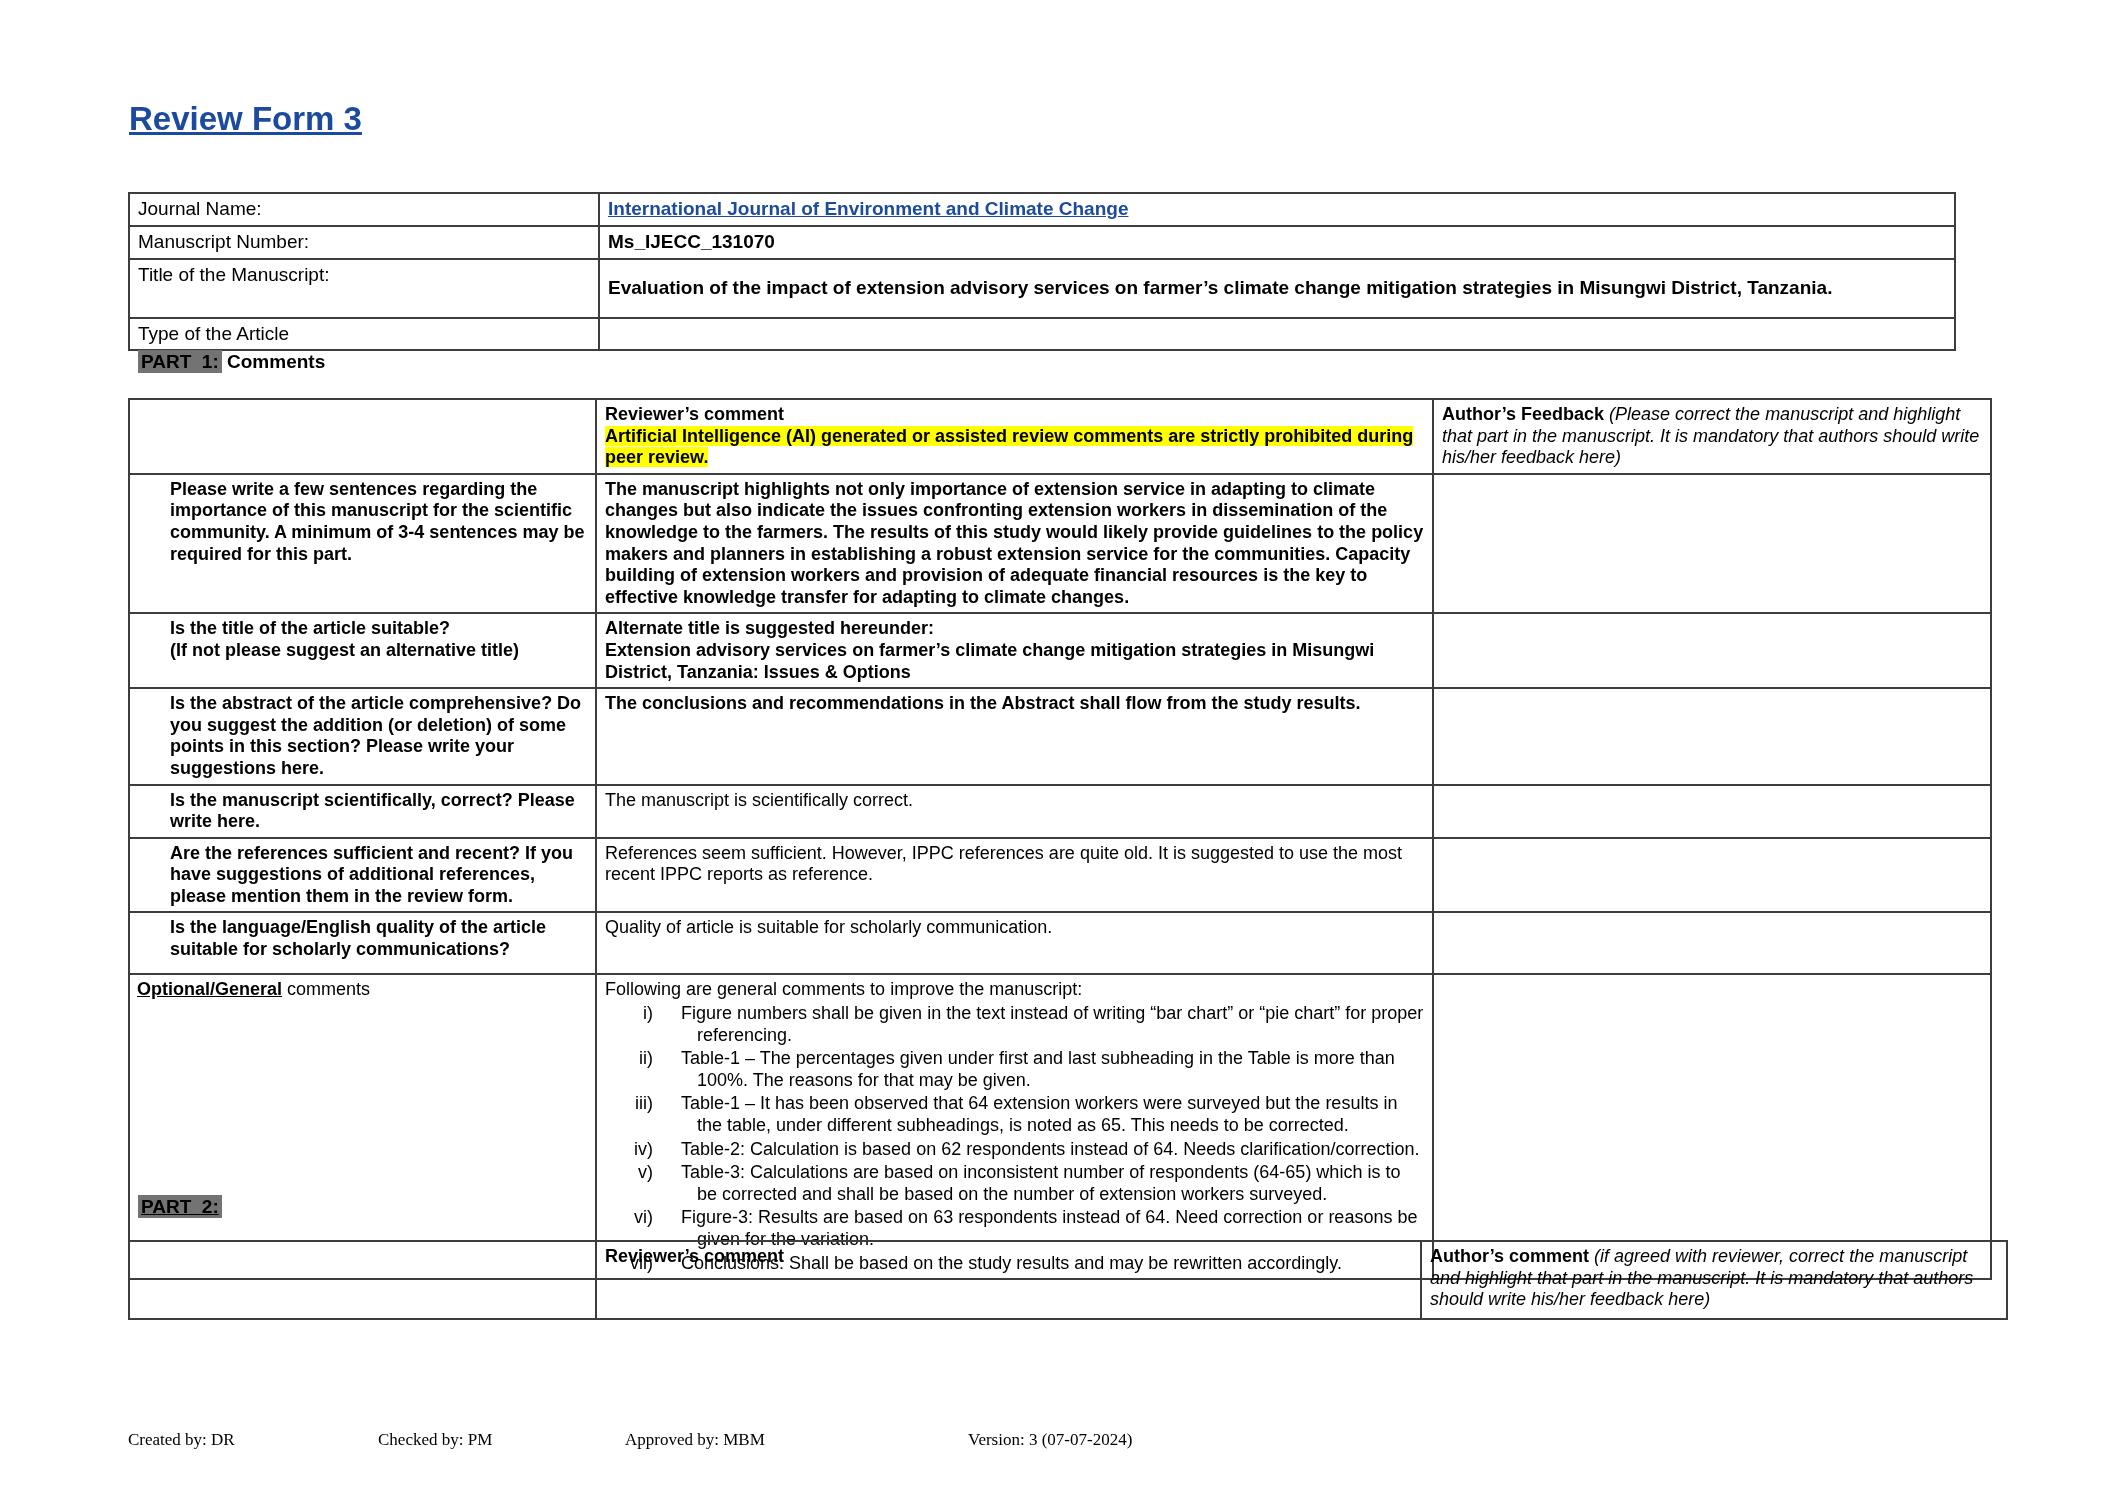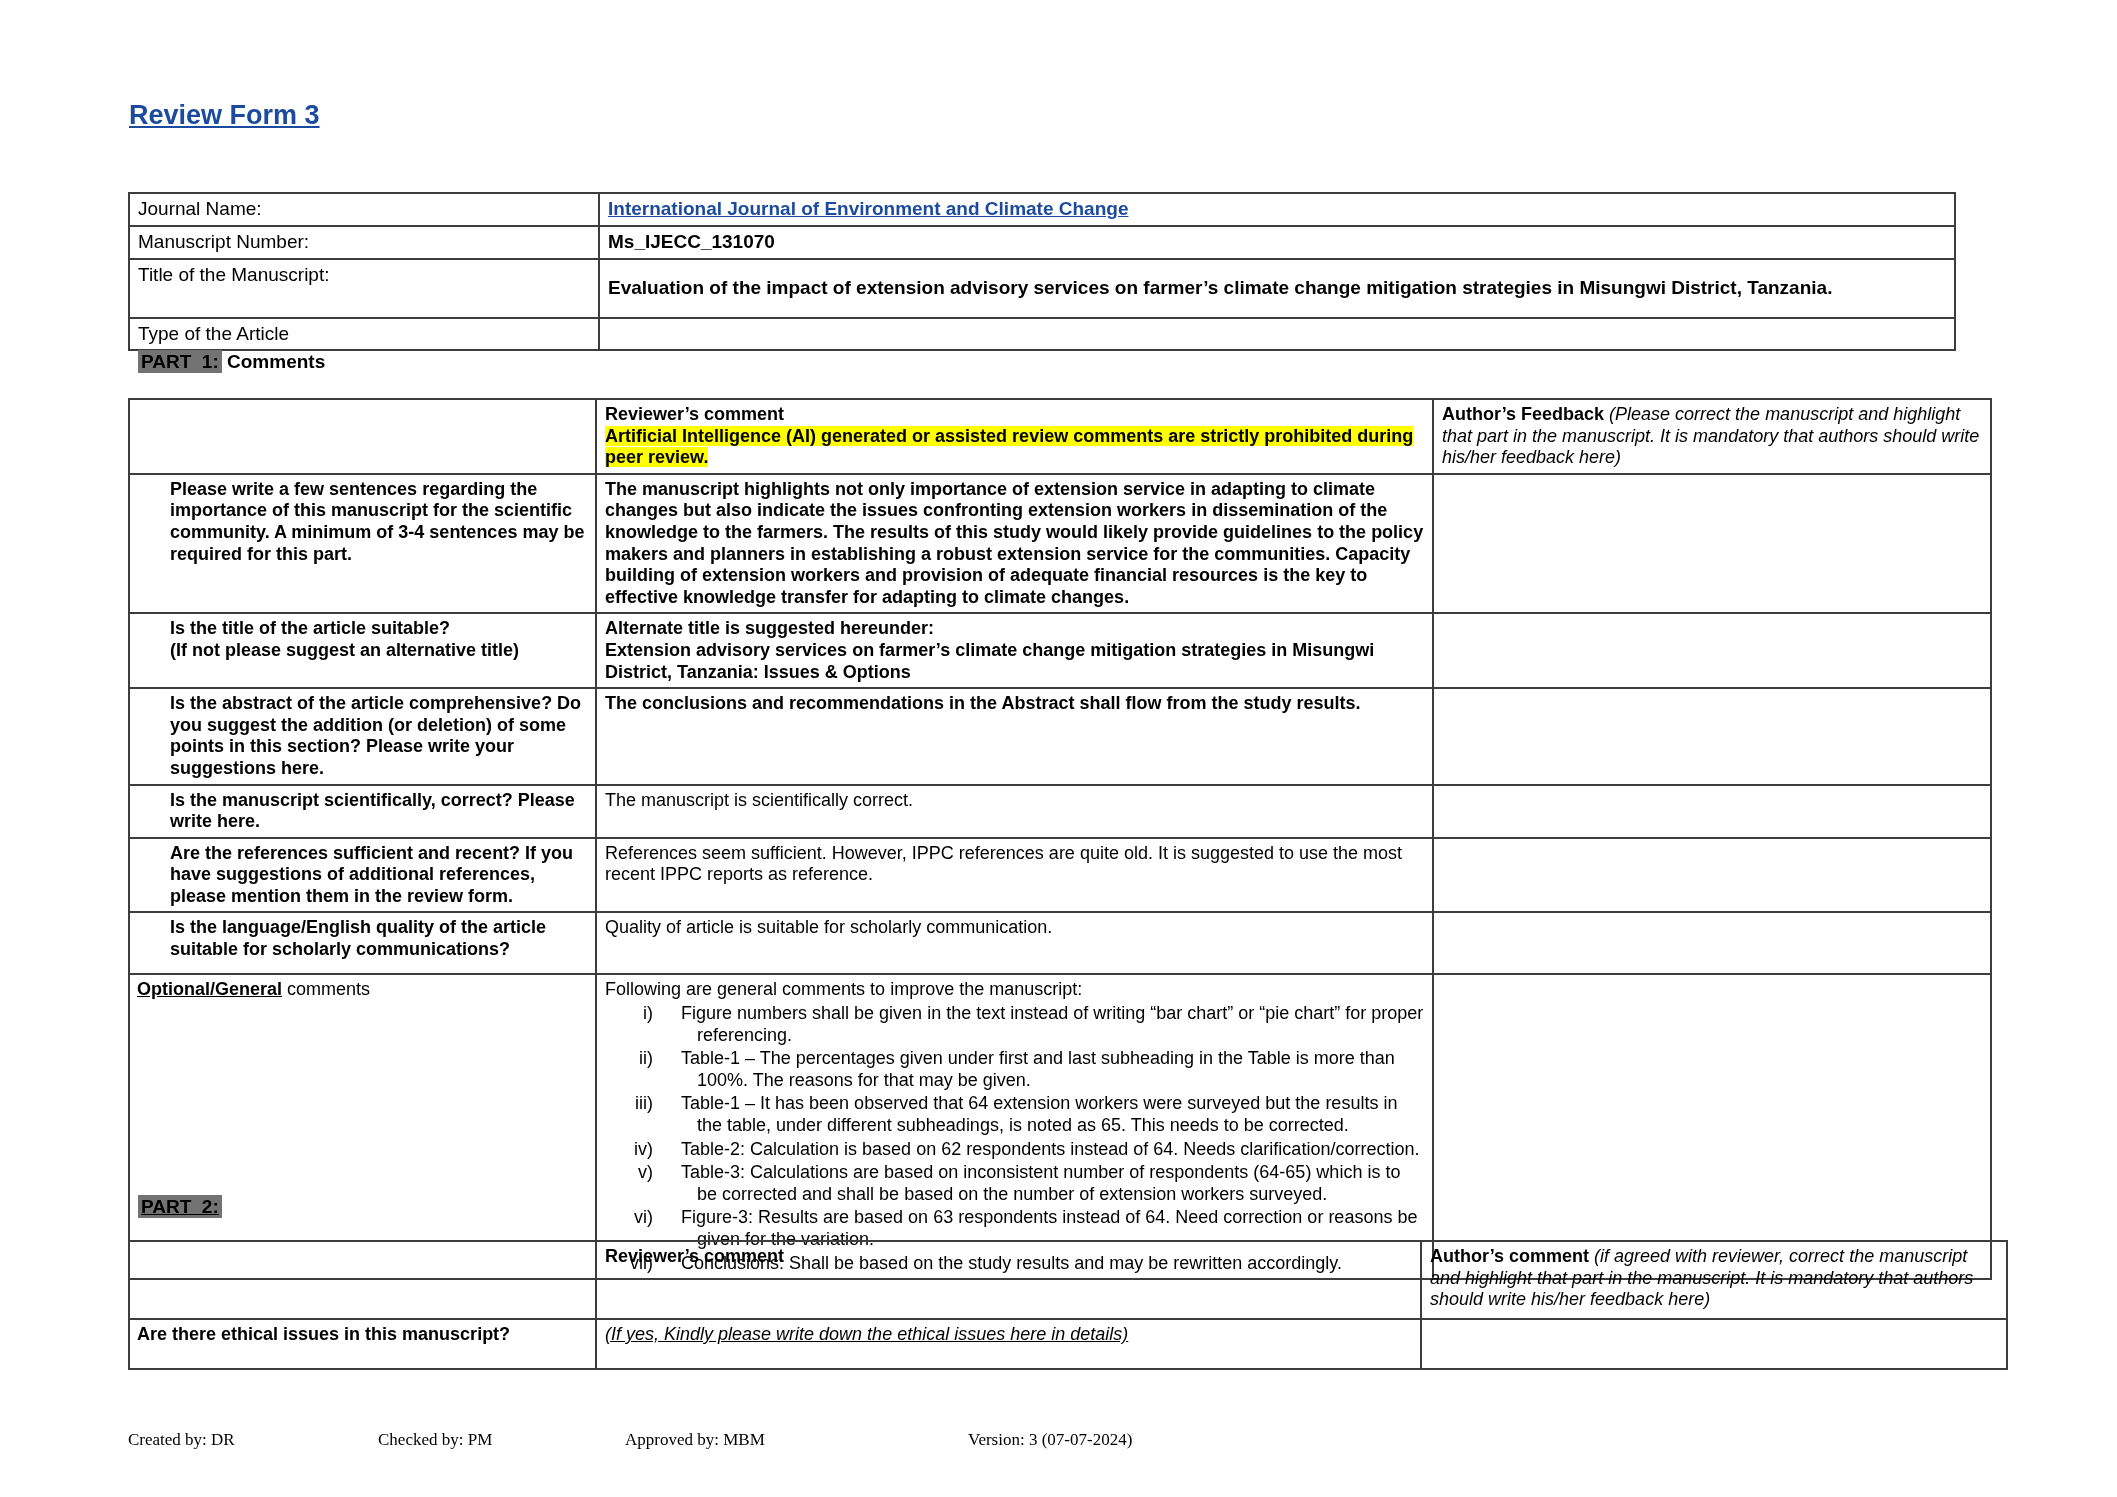--- a/index.html
+++ b/index.html
@@ -1,19 +1,19 @@
 <!DOCTYPE html>
 <html><head>
 <meta charset="utf-8">
 <style>
   html,body{margin:0;padding:0;background:#ffffff;}
   body{width:2117px;height:1497px;position:relative;font-family:"Liberation Sans",sans-serif;color:#000;}
   .page{position:absolute;inset:0;background:#fff;}
 
-  .doc-title{position:absolute;left:129px;top:100px;font-size:27px;font-weight:bold;
+  .doc-title{position:absolute;left:129px;top:100px;font-size:33px;font-weight:bold;
     color:#1b4a9e;text-decoration:underline;}
 
   table{border-collapse:collapse;table-layout:fixed;}
   td{border:2px solid #3d3d3d;vertical-align:top;font-size:18px;line-height:1.2;
      padding:4px 8px;word-wrap:break-word;}
   .pre{white-space:pre-wrap;}
 
   
   .info-table{position:absolute;left:128px;top:192px;width:1828px;}
   .info-table td{font-size:19px;}
@@ -196,27 +196,20 @@
         <tr style="height:78px">
       <td></td>
       <td>
         <span class="hdr-bold">Reviewer’s comment</span>
       </td>
       <td>
         <span class="hdr-bold">Author’s comment</span>
         <span class="hdr-note">(if agreed with reviewer, correct the manuscript and highlight that part in the manuscript. It is mandatory that authors should write his/her feedback here)</span>
       </td>
     </tr>
-    <tr style="height:50px">
-      <td class="q-cell flush" style="font-weight:bold">Are there ethical issues in this manuscript?</td>
-      <td>
-        <span class="italic-u">(If yes, Kindly please write down the ethical issues here in details)</span>
-      </td>
-      <td></td>
-    </tr>
   </tbody>
     </table>
 
   <div class="footer">
     <span class="f-created">Created by: DR</span>
     <span class="f-checked">Checked by: PM</span>
     <span class="f-approved">Approved by: MBM</span>
     <span class="f-version">Version: 3 (07-07-2024)</span>
   </div>
 

